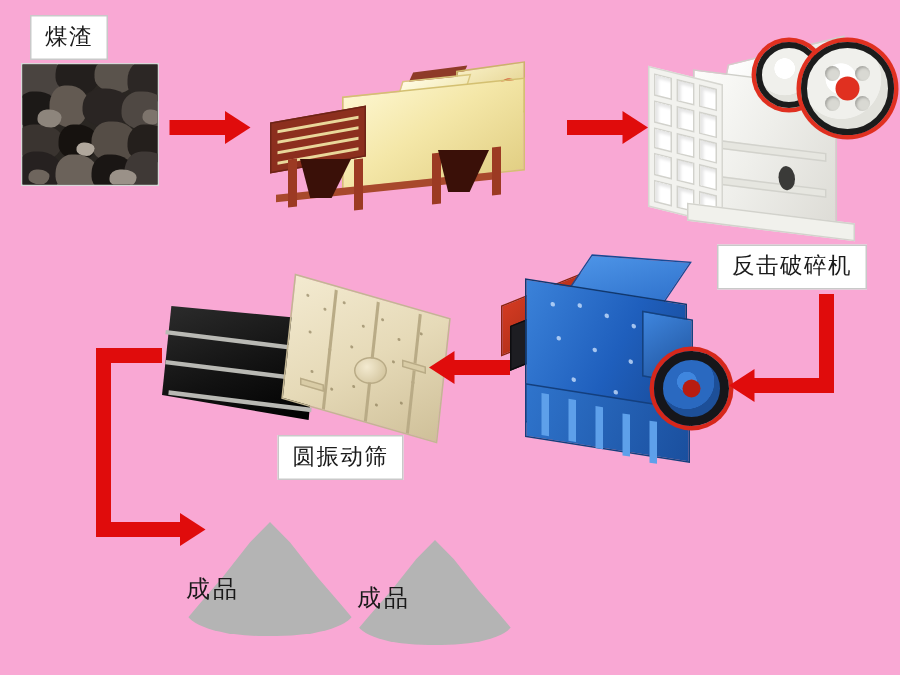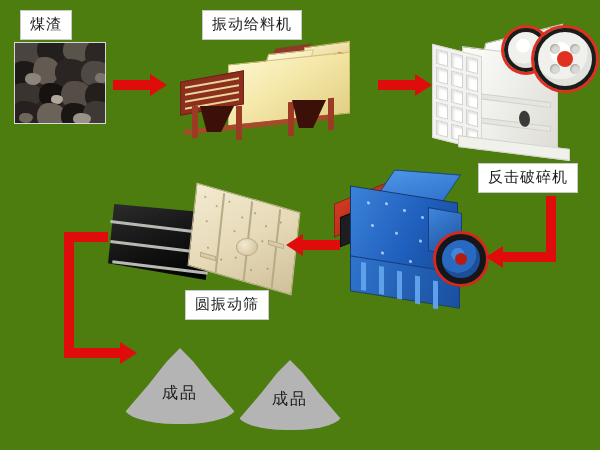--- a/index.html
+++ b/index.html
@@ -2,21 +2,21 @@
 <html><head>
 <meta charset="utf-8">
 <style>
   * { box-sizing: border-box; margin: 0; padding: 0; }
   html, body {
     width: 600px; height: 450px;
     background: #ffffff;
     font-family: "DejaVu Sans", "Liberation Sans", sans-serif;
     overflow: hidden;
   }
-  #stage { position: relative; width: 600px; height: 450px; background: #4d7c0f; }
+  #stage { position: relative; width: 600px; height: 450px; background: #f9a8d4; }
 
   
   .chip {
     position: absolute;
     background: #ffffff;
     border: 1px solid #c9c9c9;
     color: #1a1a1a;
     font-size: 15px;
     line-height: 1;
     letter-spacing: 1px;
@@ -46,21 +46,21 @@
   
   .pile { position: absolute; z-index: 12; }
   .pile .body {
     position: absolute; inset: 0;
     background: #b4b4b4;
     clip-path: polygon(50% 0%, 62% 18%, 78% 48%, 92% 72%, 100% 86%, 96% 96%, 74% 100%, 26% 100%, 4% 96%, 0% 86%, 8% 72%, 22% 48%, 38% 18%);
     border-radius: 0 0 46% 46% / 0 0 22% 22%;
   }
   .pile .ptext {
     position: absolute; left: 0; right: 0; bottom: 20px;
-    text-align: center; font-size: 16px; color: #1a1a1a; letter-spacing: 2px;
+    text-align: left; font-size: 16px; color: #1a1a1a; letter-spacing: 2px;
   }
 
   
   .machine { position: absolute; z-index: 15; }
 
   
   .feeder .fbody {
     position: absolute; left: 52px; top: 14px; width: 122px; height: 62px;
     background: linear-gradient(150deg,#fdf6cf 0%,#f4e7a8 45%,#e2cf84 100%);
     transform: skewY(-6deg);
@@ -210,21 +210,20 @@
       <div class="rk" style="left:80px;  top:30px;  width:12px; height:10px; background:#7d746c;"></div>
       <div class="rk" style="left:4px;   top:70px;  width:14px; height:10px; background:#6e655d;"></div>
     </div>
   </div>
 
   <div class="arrow" style="left:113px; top:74px; width:54px; height:22px;">
     <div class="abar" style="left:0; top:6px; width:38px; height:10px;"></div>
     <div class="ahead right" style="left:37px; top:0px;"></div>
   </div>
 
-  <div class="chip" style="left:202px; top:10px;">振动给料机</div>
 
   <div class="machine feeder" style="left:176px; top:44px; width:186px; height:98px;">
     <div class="neck"></div>
     <div class="fmotor">
       <div class="hub"></div>
     </div>
     <div class="fbody2"></div>
     <div class="fbody"></div>
     <div class="fgrid">
       <div class="gbar" style="top:5px;"></div>

